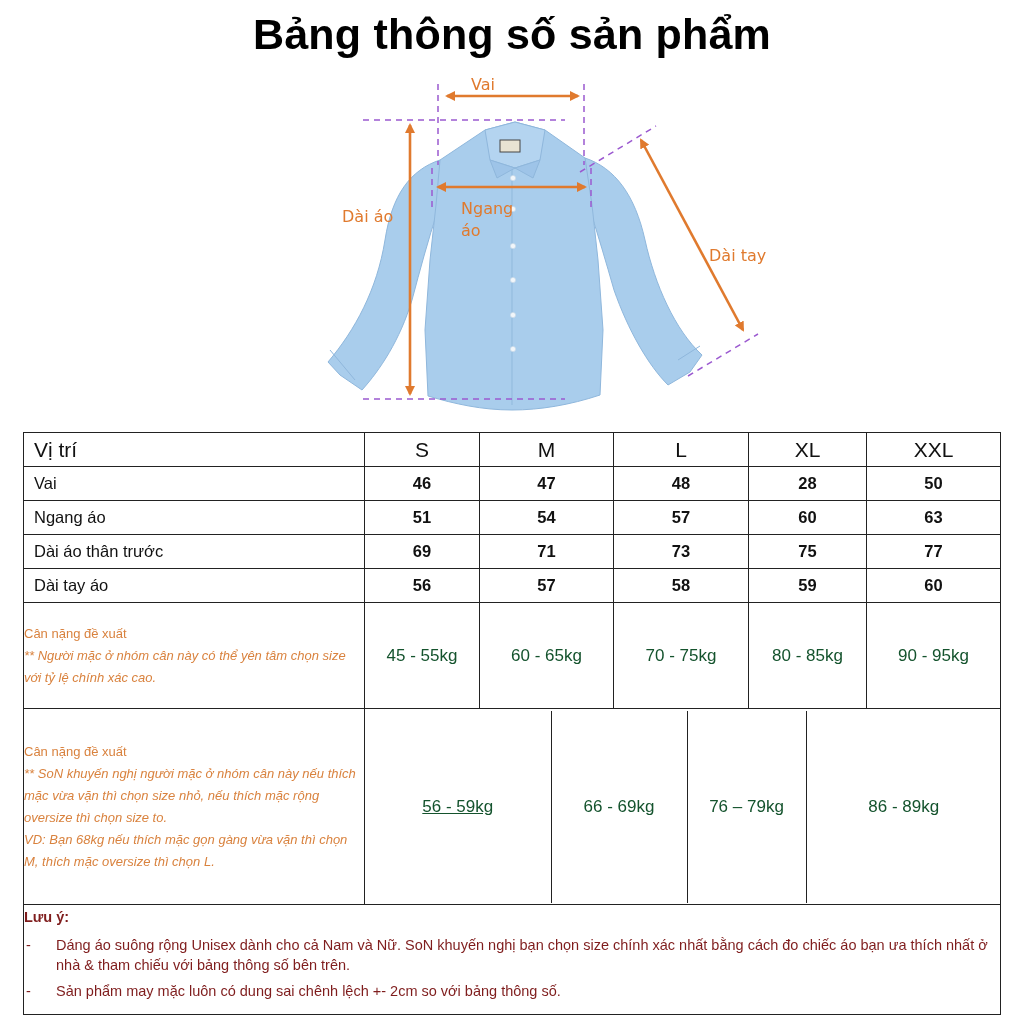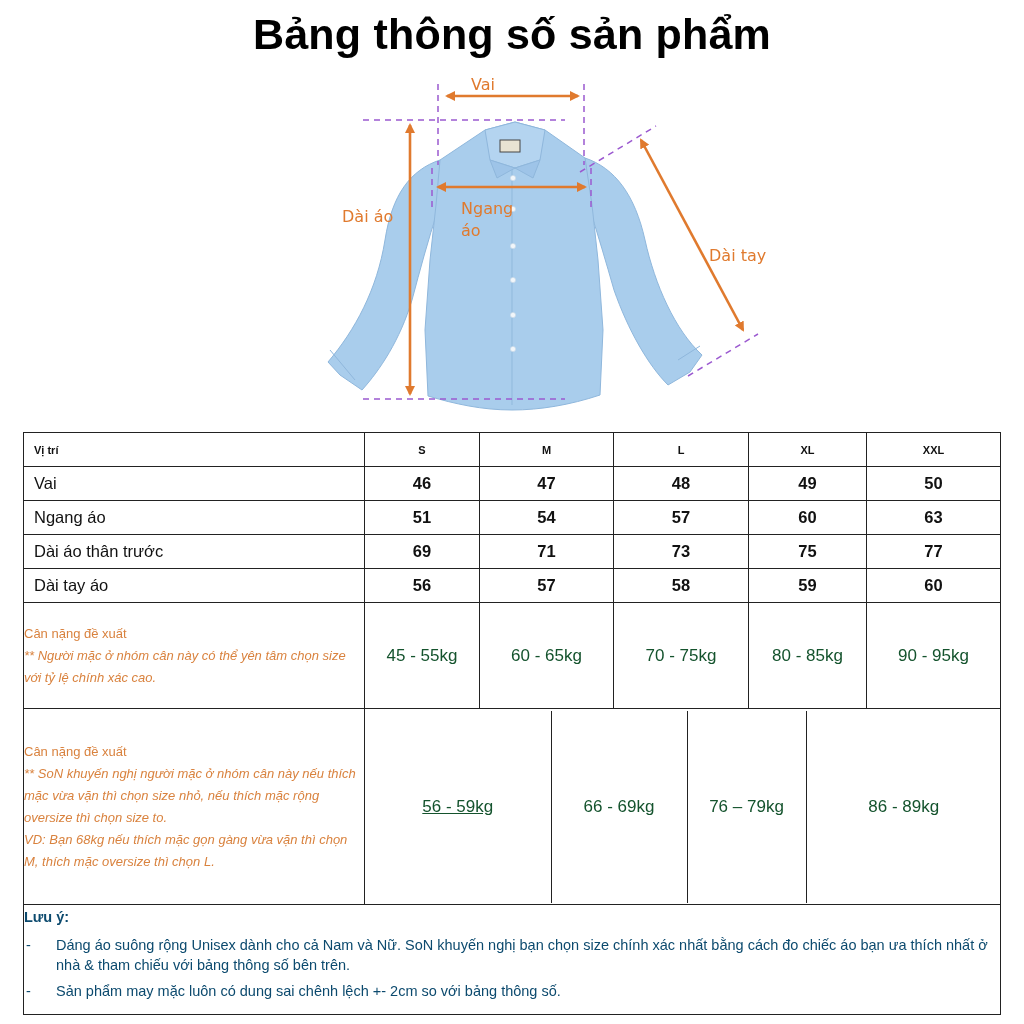--- a/index.html
+++ b/index.html
@@ -21,32 +21,32 @@
   }
 
   table.spec {
     position: absolute; left: 23px; top: 432px; width: 977px;
     border-collapse: collapse; table-layout: fixed;
     font-family: "Liberation Sans", sans-serif; font-size: 16.5px; color: #111;
   }
   table.spec td { border: 1.6px solid #222; padding: 0; vertical-align: middle; }
   table.spec td.pos { text-align: left; padding-left: 10px; }
   table.spec td.num { text-align: center; font-weight: bold; }
-  table.spec tr.hdr td { height: 34px; font-weight: 700; font-size: 11px; margin-top: 8px; }
+  table.spec tr.hdr td { height: 34px; font-weight: 400; font-size: 21px; margin-top: 8px; }
   table.spec tr.row td { height: 34px; }
   .italic { font-style: italic; }
 
   .wcell { font-size: 17px; color: #14532d; text-align: center; }
   .desc { padding: 6px 10px 6px 10px; line-height: 22px; font-size: 13px; color: #D9823E; }
 
   .subtbl { width: 100%; height: 100%; border-collapse: collapse; table-layout: fixed; }
   .subtbl td { border: none !important; border-left: 1.6px solid #222 !important; height: 192px; }
   .subtbl td:first-child { border-left: none !important; text-decoration: underline; }
 
-  .notes { padding: 6px 10px 6px 10px; font-size: 14.5px; line-height: 20px; color: #0c4a6e; }
+  .notes { padding: 6px 10px 6px 10px; font-size: 14.5px; line-height: 20px; color: #7f1d1d; }
   .notes .nhead { font-weight: 700; margin-bottom: 8px; margin-top: 2px; }
   .notes .item { display: flex; margin-bottom: 6px; }
   .notes .dash { width: 32px; flex: 0 0 32px; padding-left: 2px; }
   .notes .ntext { flex: 1; }
 </style>
 </head>
 <body>
 
 <div class="title">Bảng thông số sản phẩm</div>
 
@@ -134,21 +134,21 @@
     <td class="num">L</td>
     <td class="num">XL</td>
     <td class="num">XXL</td>
   </tr>
 
   <tr class="row">
     <td class="pos">Vai</td>
     <td class="num">46</td>
     <td class="num">47</td>
     <td class="num">48</td>
-    <td class="num">49</td>
+    <td class="num">28</td>
     <td class="num">50</td>
   </tr>
   <tr class="row">
     <td class="pos">Ngang áo</td>
     <td class="num">51</td>
     <td class="num">54</td>
     <td class="num">57</td>
     <td class="num">60</td>
     <td class="num">63</td>
   </tr>

